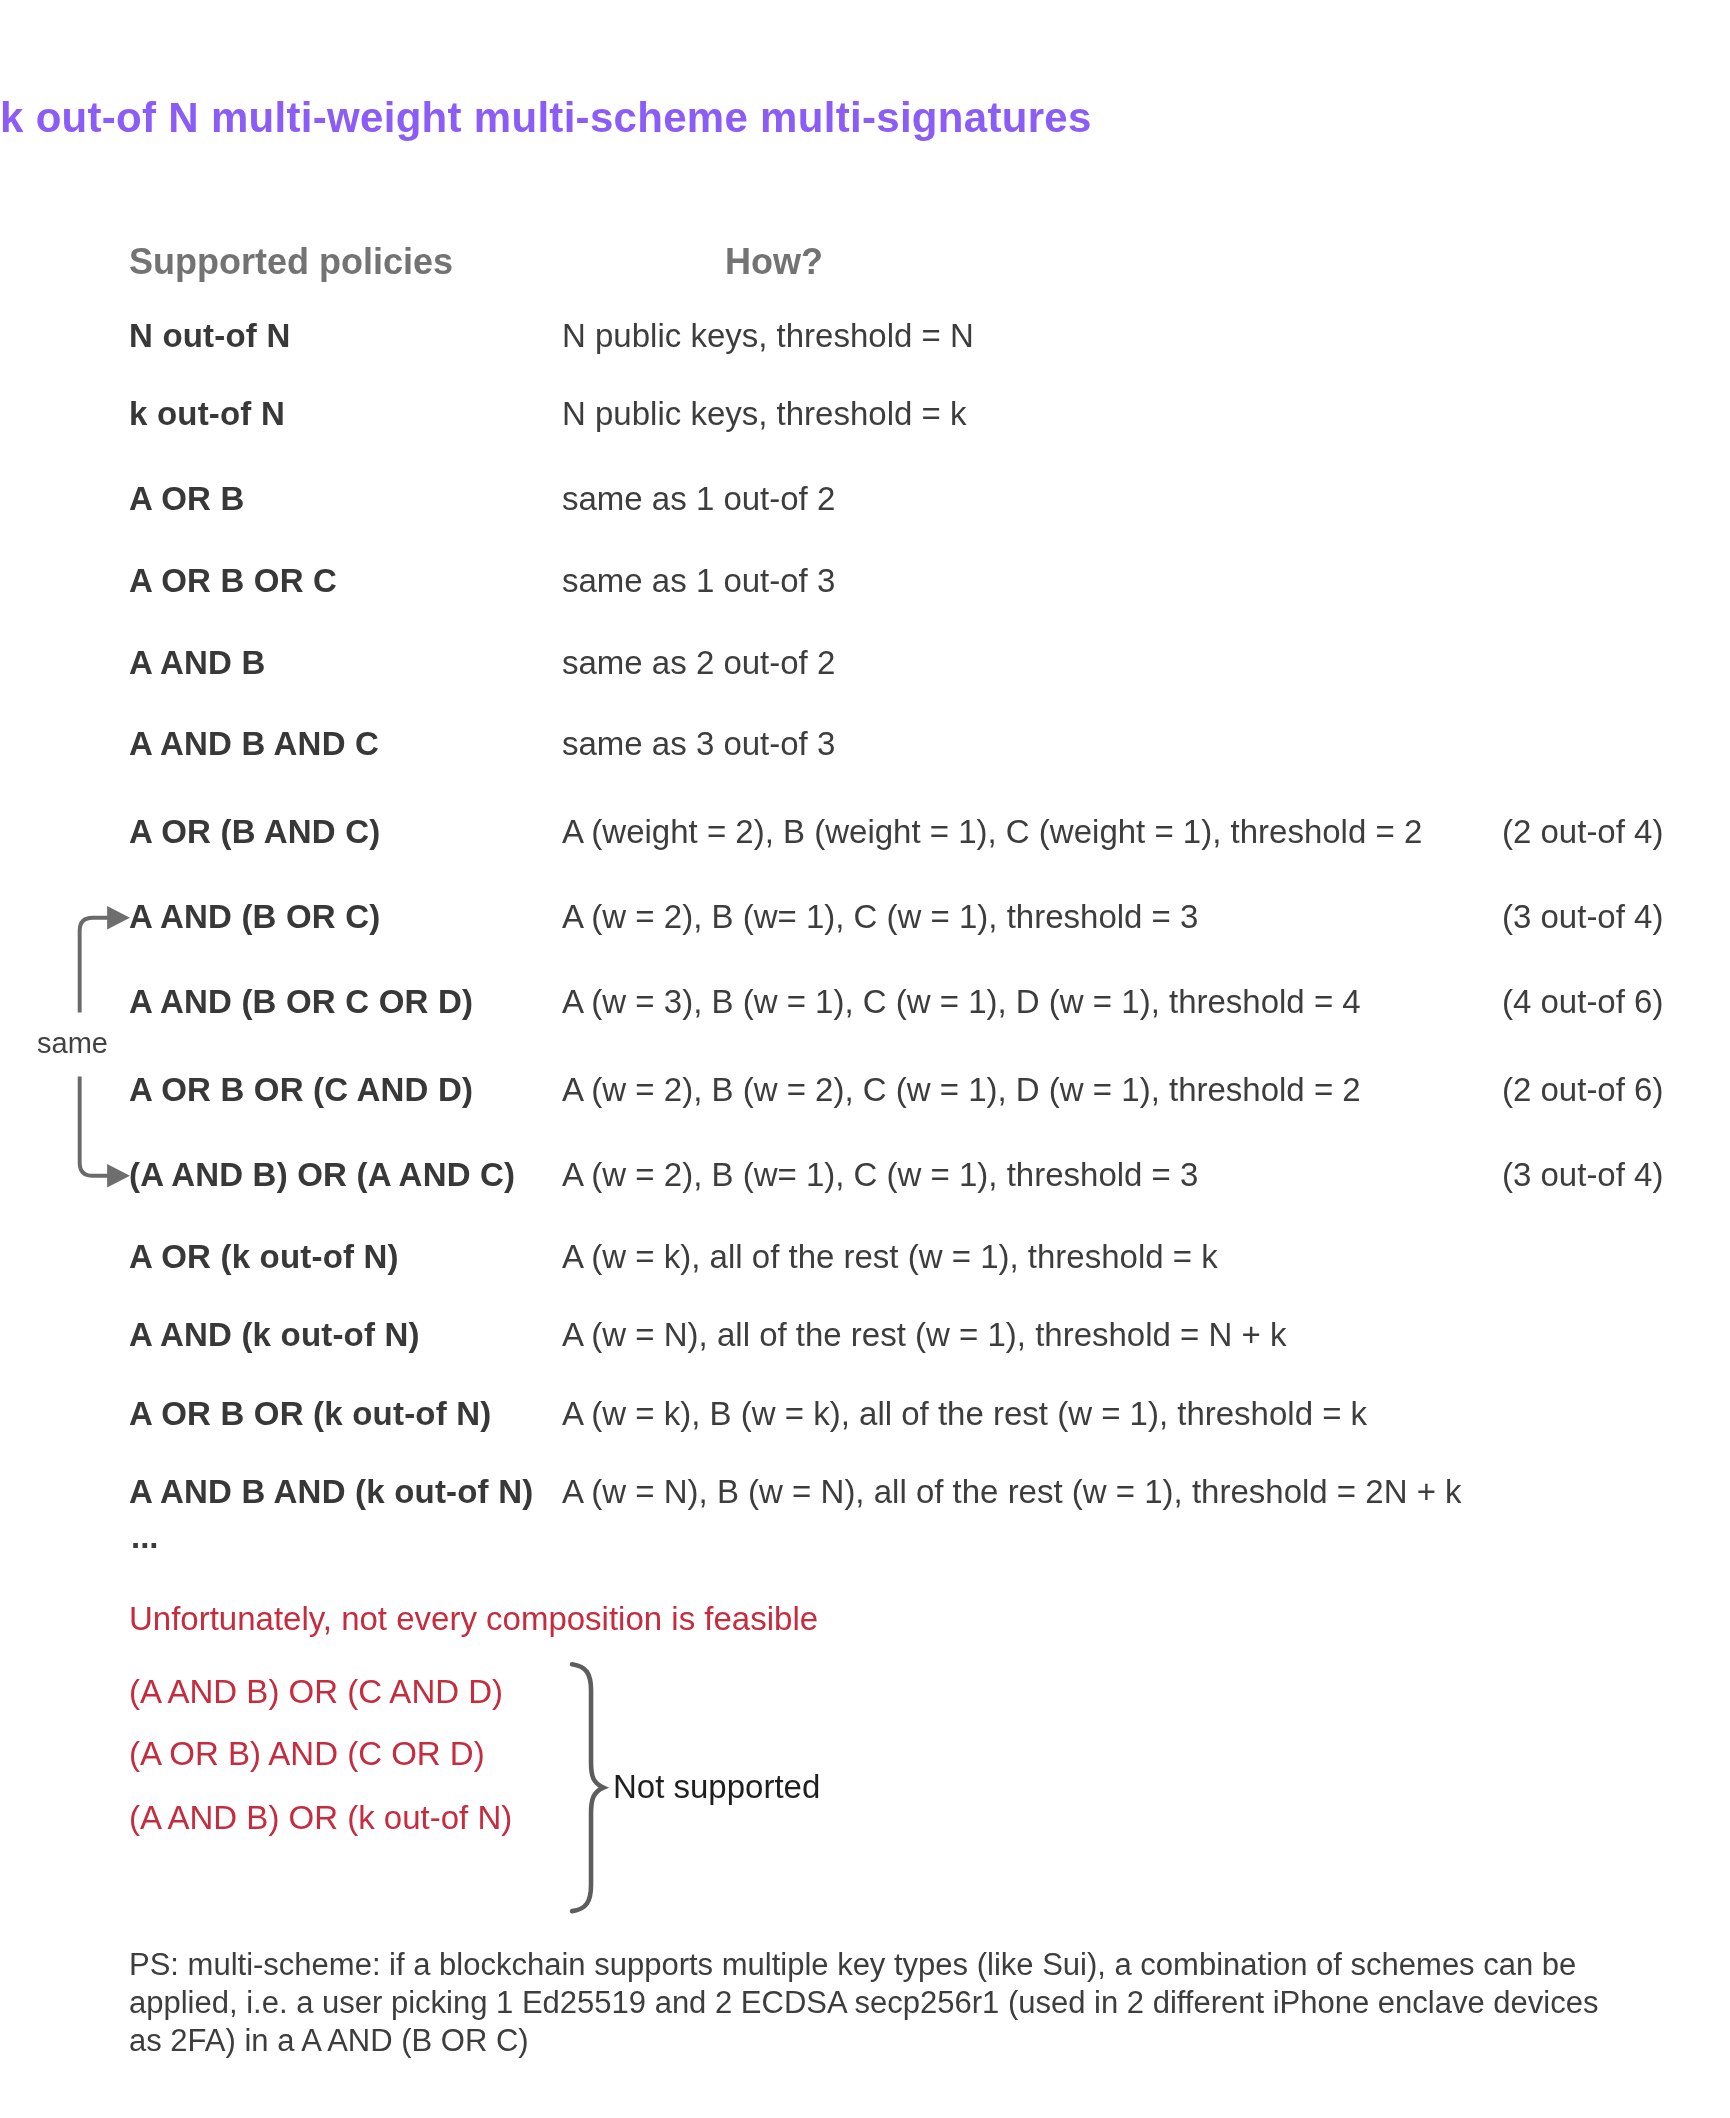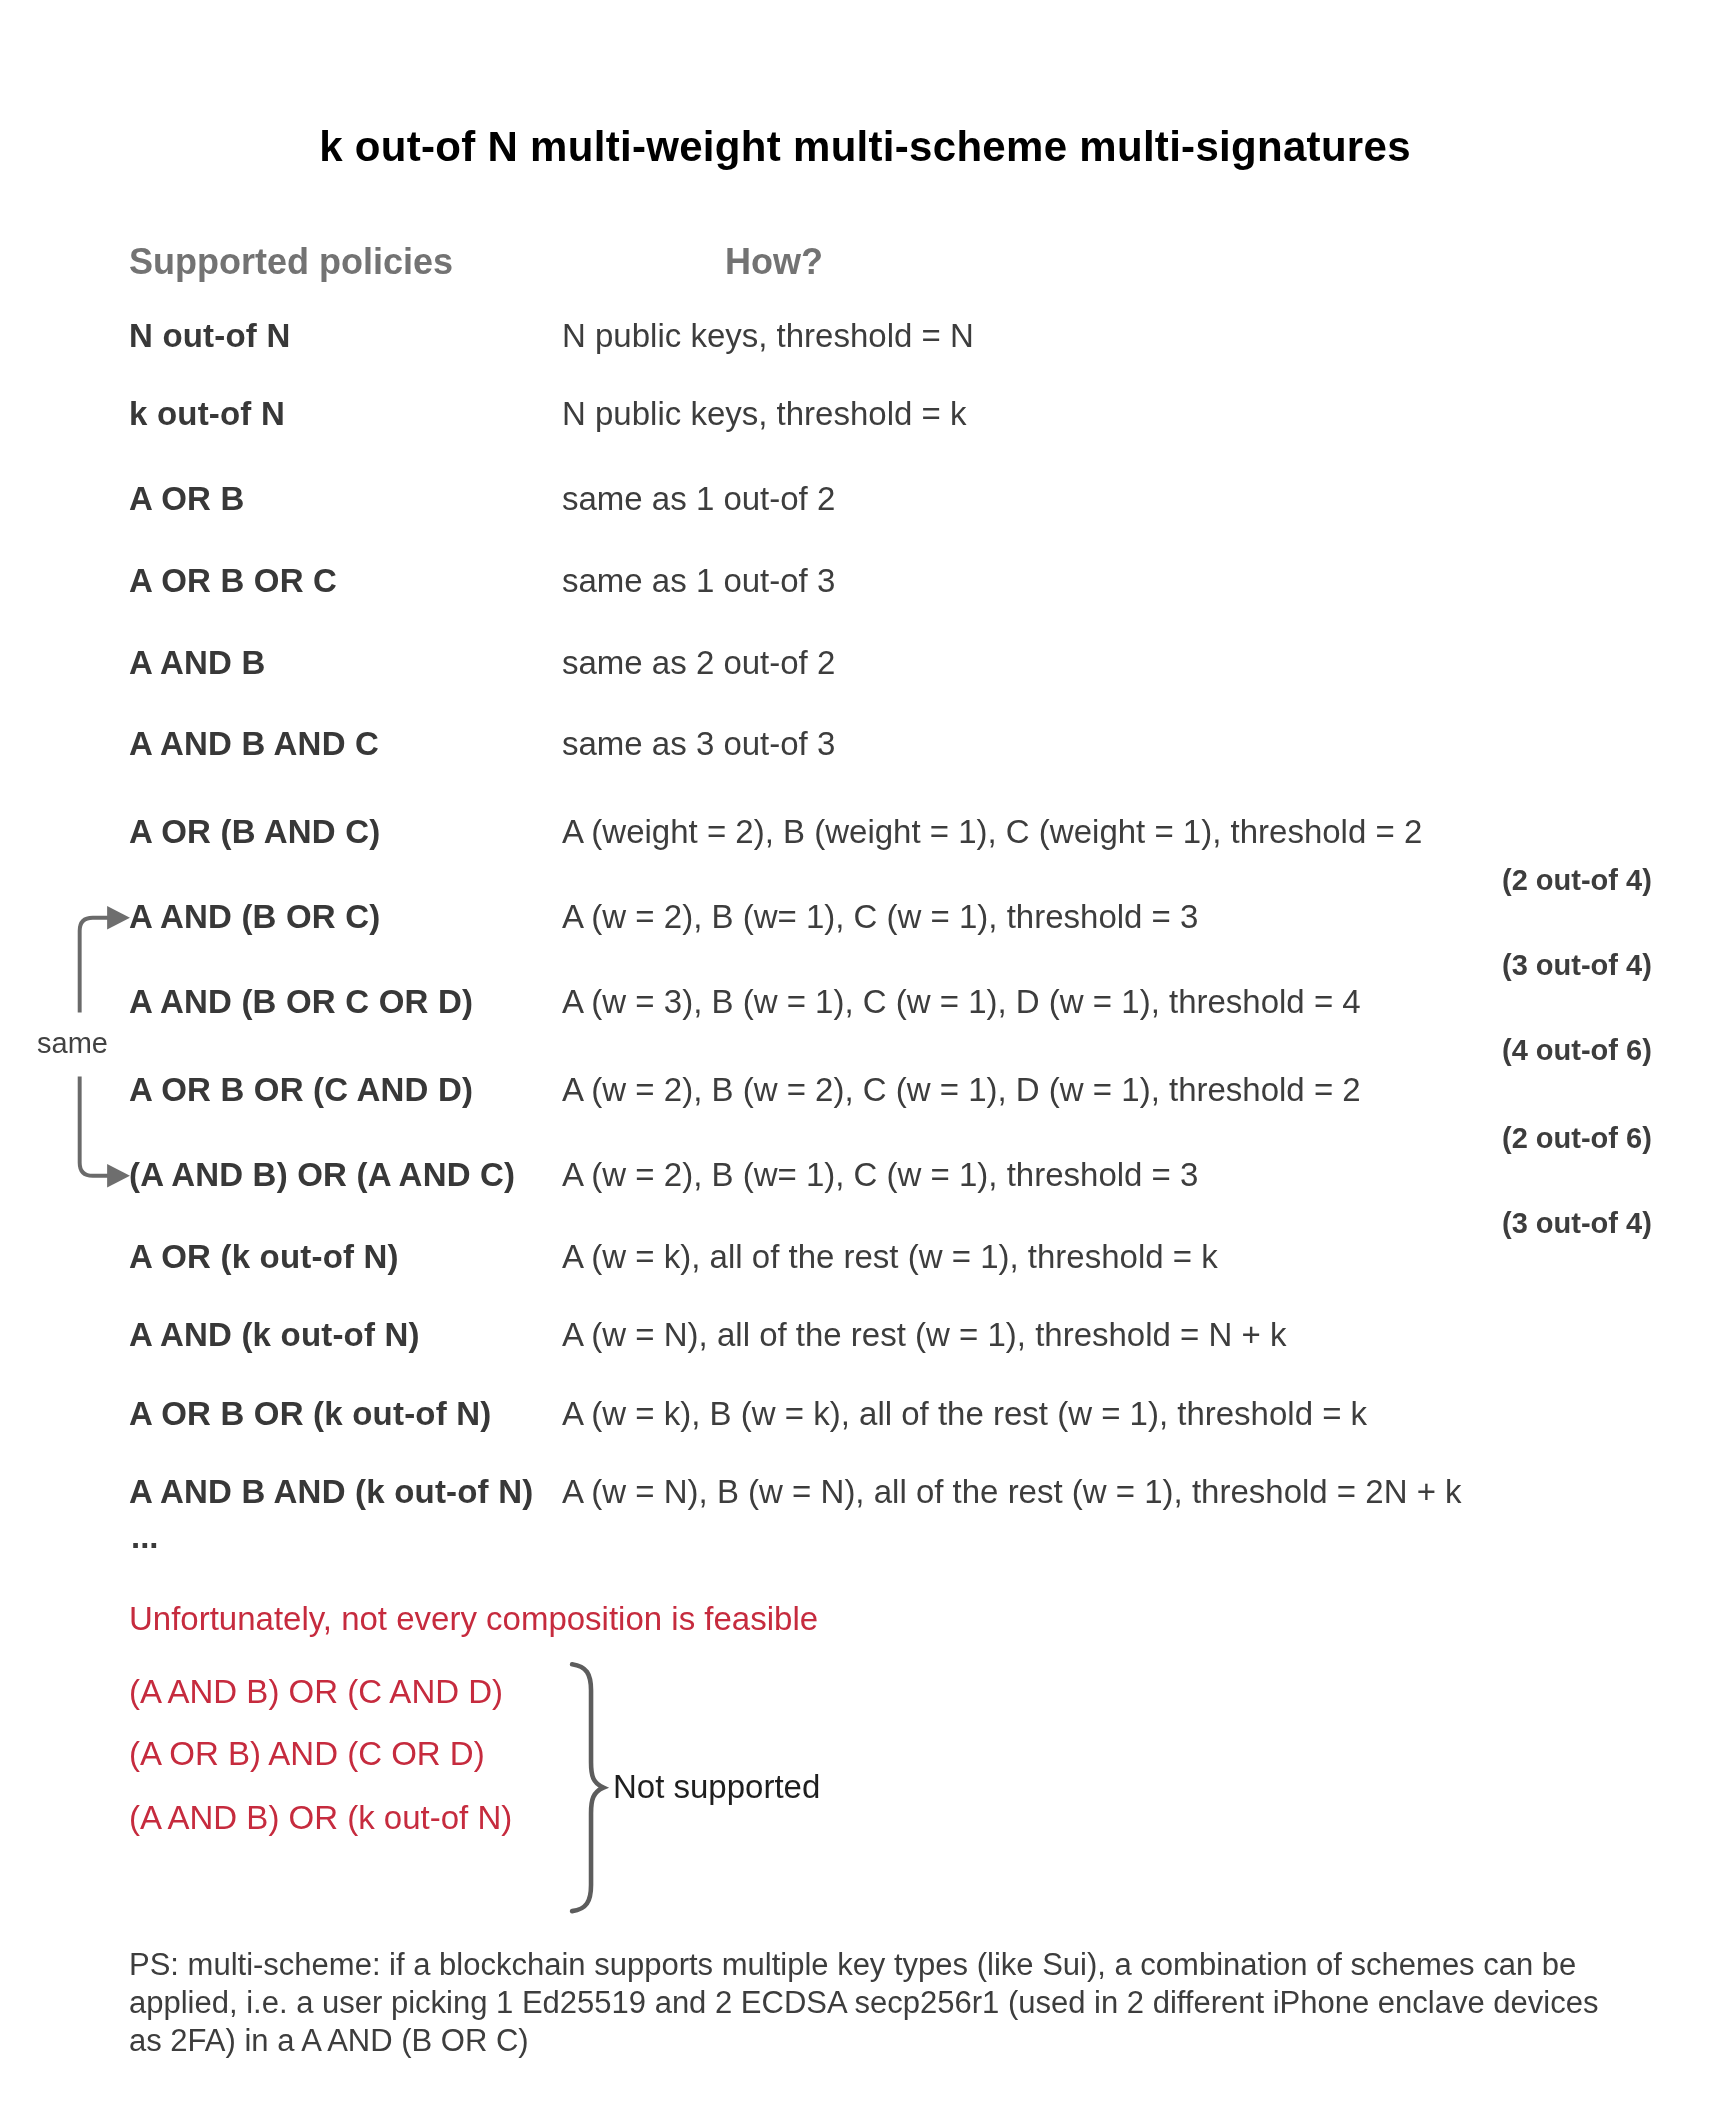--- a/index.html
+++ b/index.html
@@ -6,24 +6,23 @@
   #page {
     position: relative;
     width: 1730px;
     height: 2119px;
     background: #ffffff;
     font-family: "Liberation Sans", sans-serif;
     overflow: hidden;
   }
   .title {
     position: absolute;
-    top: 123px; left: 0; width: 100%;
-    text-align: center;
+    top: 94px; left: 0; width: 100%;
     font-size: 42px; font-weight: 700;
-    color: #000000;
+    color: #8b5cf6;
     letter-spacing: 0.3px;
   }
   .col-header {
     position: absolute;
     font-size: 36px; font-weight: 700;
     color: #737373;
     line-height: 43px;
     white-space: nowrap;
   }
   #policies-header { left: 129px; top: 240px; }
@@ -36,24 +35,23 @@
     white-space: nowrap; letter-spacing: 0.2px;
   }
   .how {
     position: absolute; left: 562px;
     font-size: 33px; font-weight: 400;
     color: #3d3d3d; line-height: 40px;
     white-space: nowrap;
   }
   .note {
     position: absolute; left: 1502px;
-    font-size: 29px; font-weight: 700;
+    font-size: 33px; font-weight: 400;
     color: #3d3d3d; line-height: 40px;
     white-space: nowrap;
-    margin-top: 48px;
   }
   .ellipsis {
     position: absolute; left: 131px; top: 1518px;
     font-size: 33px; font-weight: 700; color: #3a3a3a;
   }
   .same-label {
     position: absolute; left: 37px; top: 1027px; width: 88px;
     text-align: left;
     font-size: 29px; color: #424242;
     background: #ffffff;

